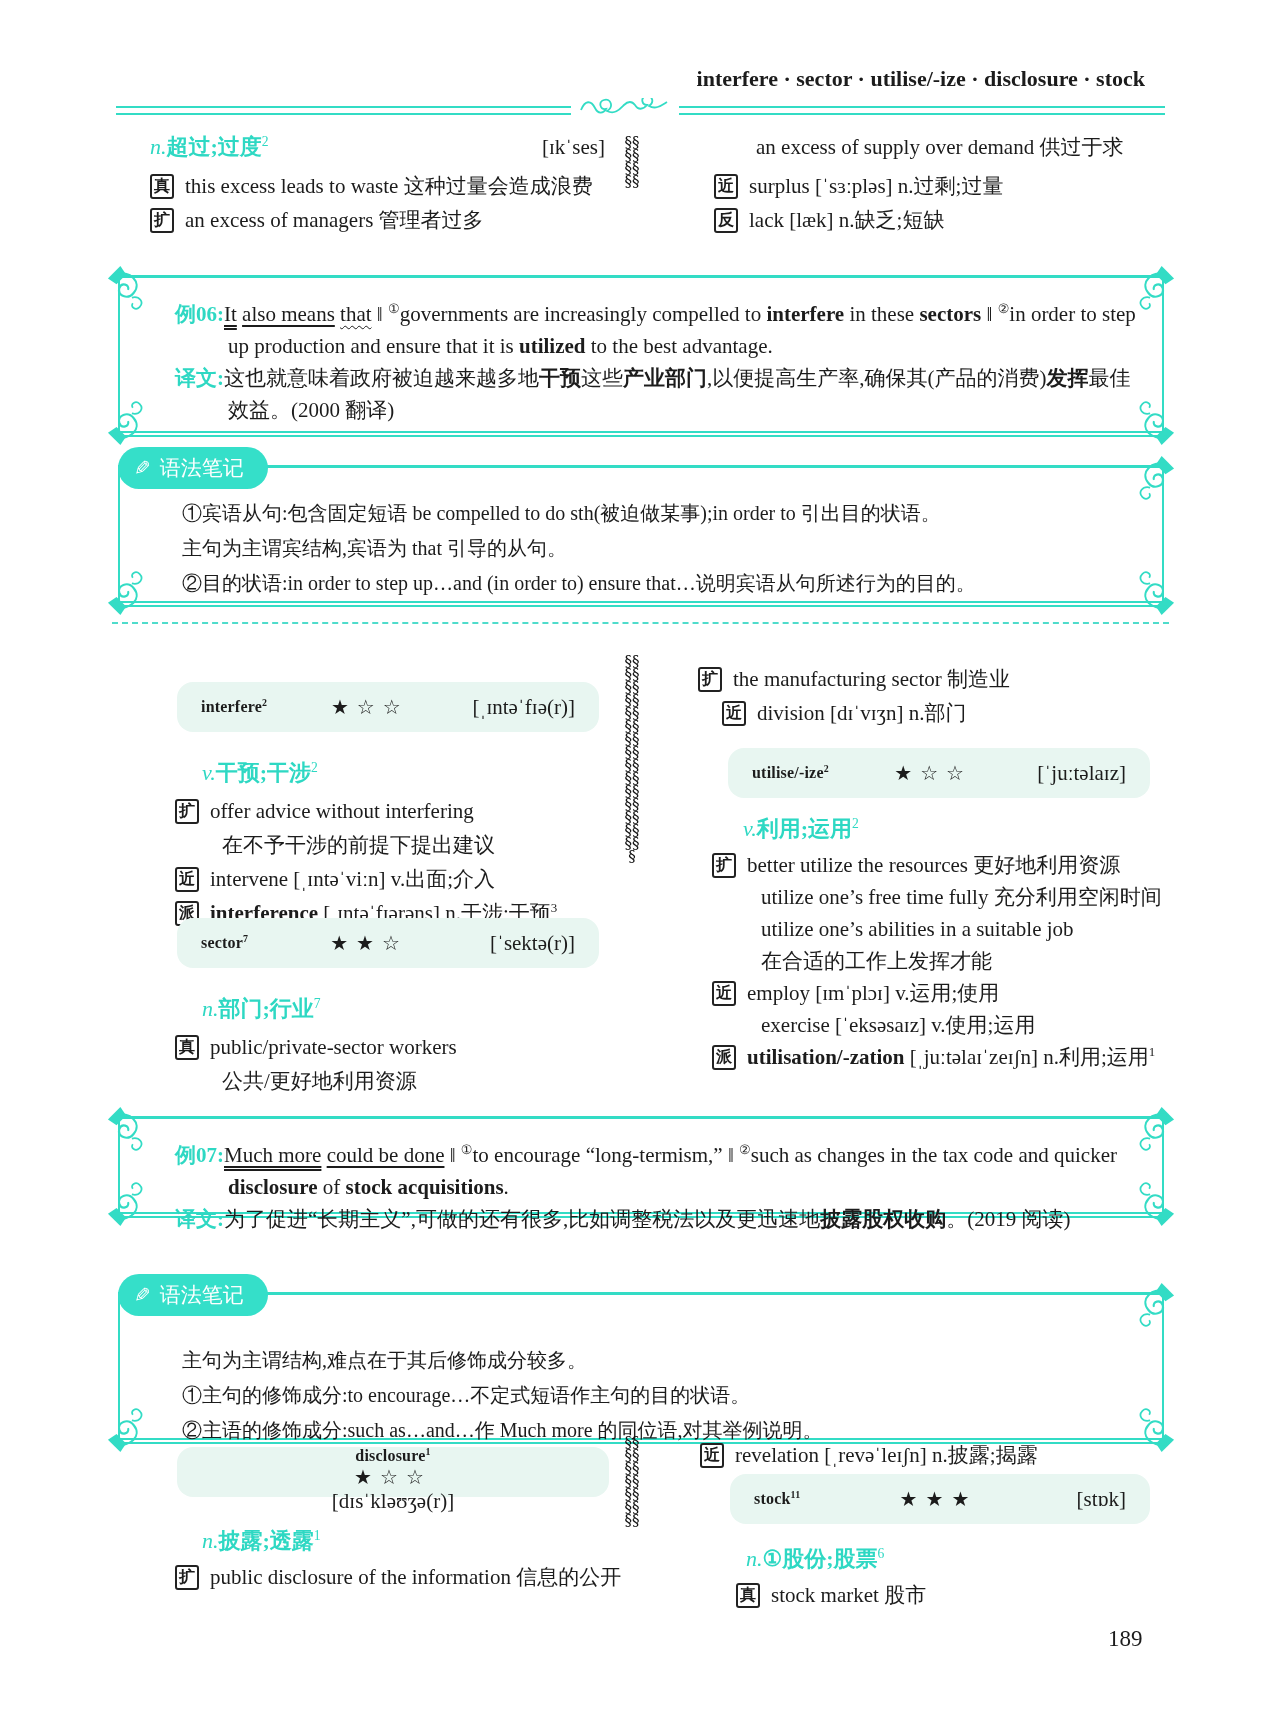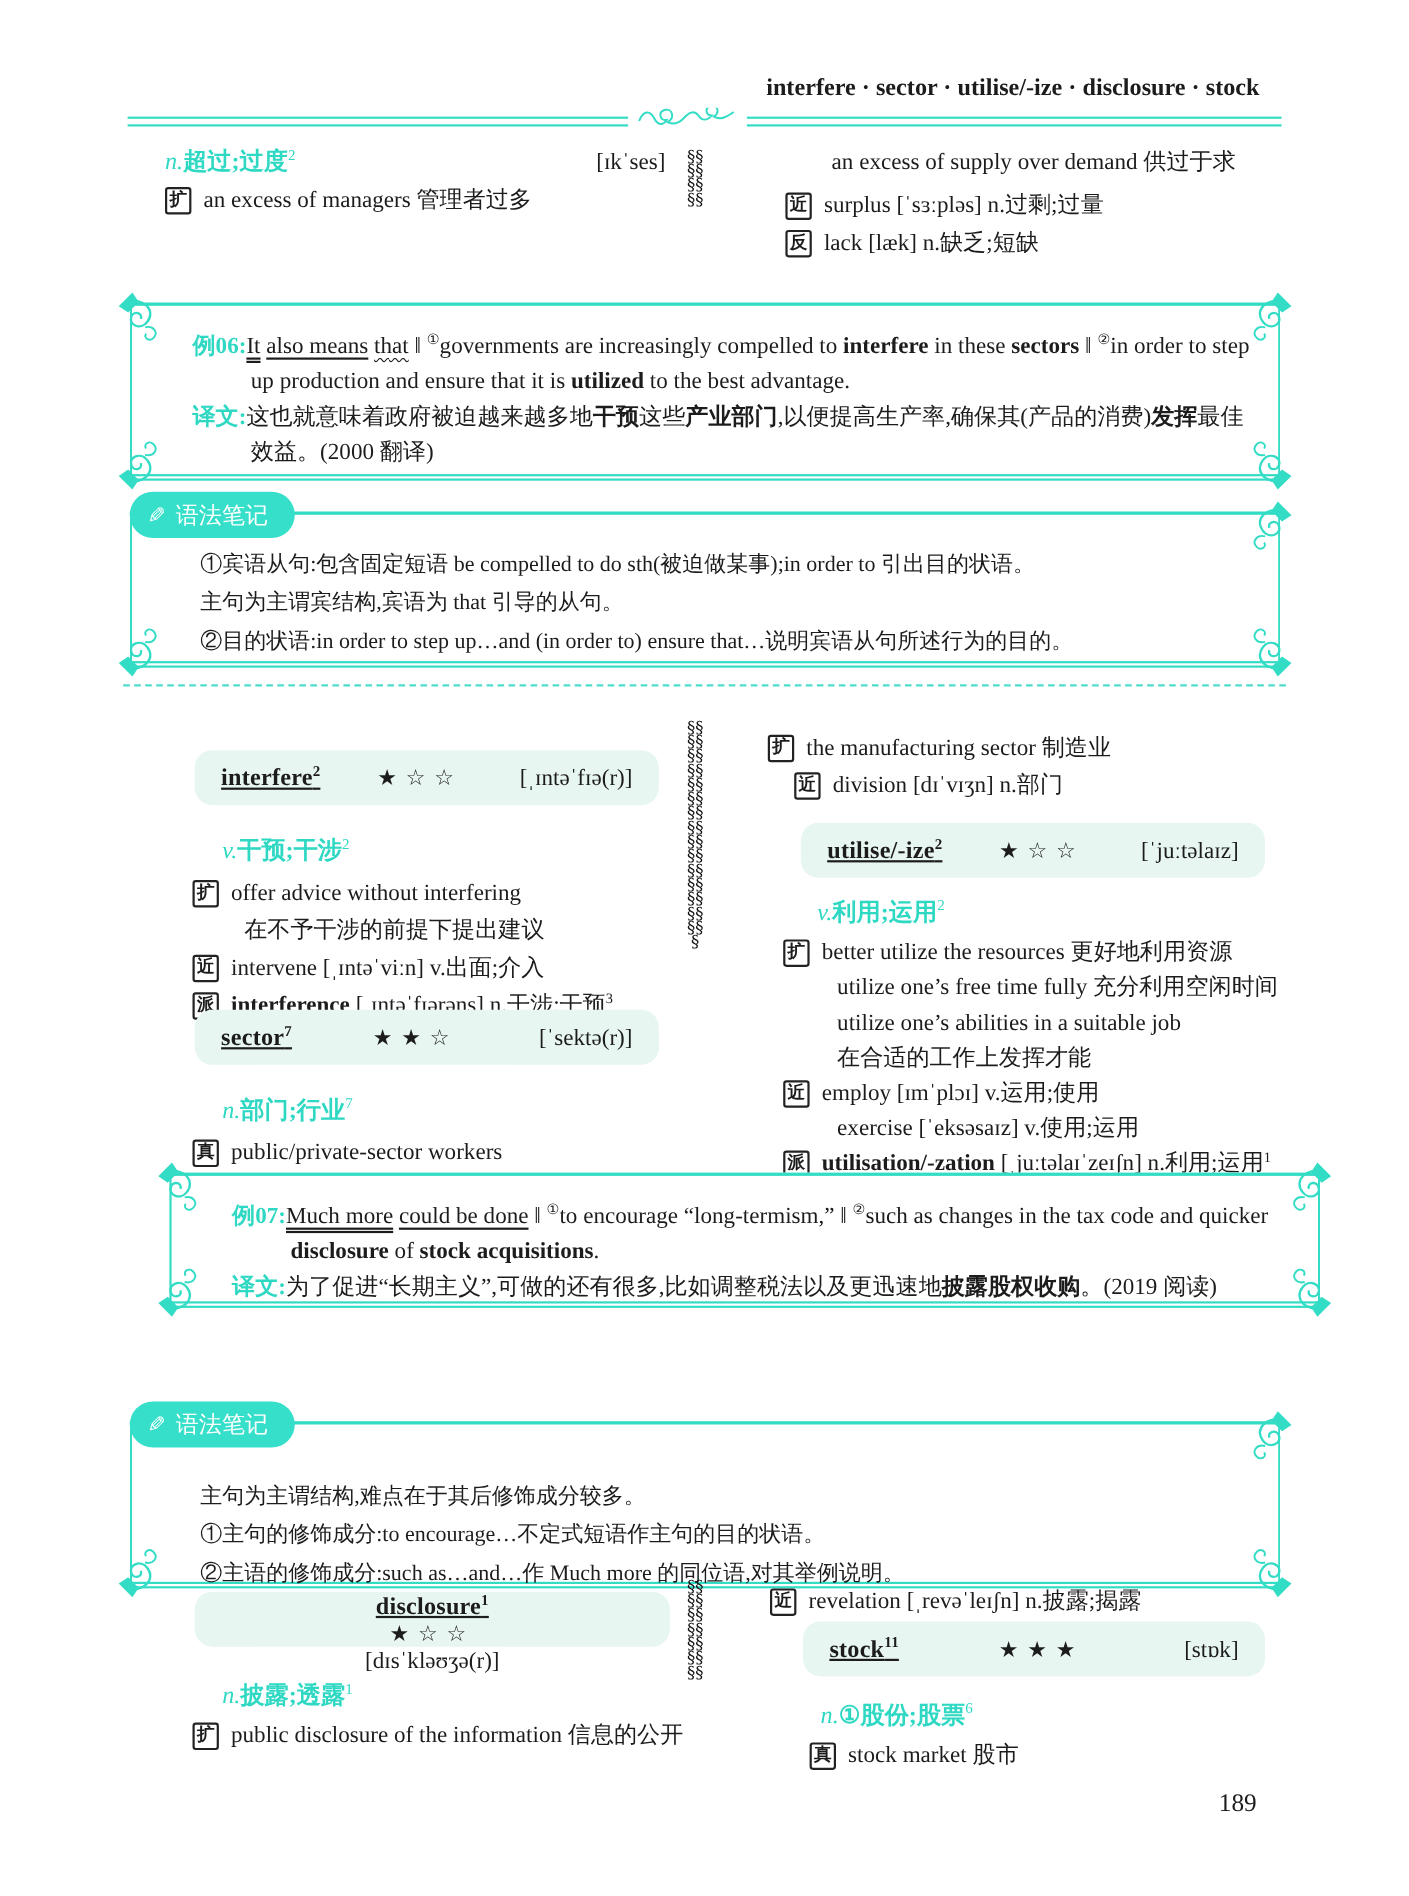--- a/index.html
+++ b/index.html
@@ -9,21 +9,21 @@
   .teal{color:#2ed8c3;}
   .tealb{color:#2ed8c3;font-weight:bold;}
   b,.b{font-weight:bold;}
   i{font-style:italic;}
   sup{font-size:0.62em;vertical-align:super;line-height:0;}
   .line{font-size:21px;line-height:34px;white-space:nowrap;}
   .tag{display:inline-block;border:2px solid #222;border-radius:3px;font-size:16px;line-height:1.1;
        padding:1px 2px 2px;margin-right:11px;vertical-align:2px;font-weight:600;}
   .hw{position:absolute;background:#e8f6f1;border-radius:16px;height:50px;display:flex;
       align-items:center;justify-content:space-between;padding:0 24px;box-sizing:border-box;}
-  .hw .hww{font-weight:bold;font-size:22px;letter-spacing:0.2px;text-decoration:underline;}
+  .hw .hww{font-weight:bold;font-size:16px;letter-spacing:0.2px;}
   .hw .stars{font-size:20px;letter-spacing:8px;font-family:"DejaVu Sans",sans-serif;}
   .hw .ipa{font-size:21px;}
   .mline{font-size:22px;line-height:34px;}
   .rule-top{border-top:2px solid #33dcc5;border-bottom:2px solid #33dcc5;height:5px;}
   .sq-orn{position:absolute;top:-10px;background:#fff;padding:0 8px;}
   .dashed{border-top:2px dashed #4fdccb;height:0;}
   .exbox{position:absolute;left:118px;width:1046px;border:2px solid #33dcc5;border-top-width:3px;
          border-bottom:6px double #33dcc5;box-sizing:border-box;background:#fff;}
   .exbox .body{padding:20px 26px 10px 28px;}
   .ex-p{font-size:21px;line-height:32px;padding-left:80px;text-indent:-53px;margin:0;}
@@ -67,20 +67,23 @@
         <path d="M2 12 c4 -10 10 -10 14 -2 c3 6 8 6 11 1 c-6 1 -8 -7 -2 -9 c7 -2 10 7 3 11 c8 4 13 -2 17 -6 c4 -4 8 -4 11 0 c3 5 8 5 12 0 c-5 0 -7 -7 -1 -9 c6 -1 9 6 3 10 c7 4 13 -1 18 -4" fill="none" stroke="#33dcc5" stroke-width="1.8"></path>
       </svg>
     </span>
   </div>
 
   <div class="abs" style="top:130px;left:150px;width:455px;">
     <div class="mline" style="display:flex;justify-content:space-between;">
       <span><i class="teal">n.</i><span class="tealb">超过;过度</span><sup class="teal">2</sup></span>
       <span class="line">[ɪkˈses]</span>
     </div>
+    <div class="line" style="margin-top:5px;">
+      <span class="tag">真</span><span>this excess leads to waste 这种过量会造成浪费</span>
+    </div>
     <div class="line">
       <span class="tag">扩</span><span>an excess of managers 管理者过多</span>
     </div>
   </div>
   <div class="abs squig" style="top:136px;left:624px;">§§§§§§§§</div>
   <div class="abs" style="top:130px;left:700px;width:465px;">
     <div class="line" style="padding-left:56px;">an excess of supply over demand 供过于求</div>
     <div class="line" style="margin-top:5px;padding-left:14px;">
       <span class="tag">近</span><span>surplus [ˈsɜːpləs] n.过剩;过量</span>
     </div>
@@ -167,21 +170,21 @@
     <div class="mline abs" style="top:152px;left:53px;"><i class="teal">v.</i><span class="tealb">利用;运用</span><sup class="teal">2</sup></div>
     <div class="line abs" style="top:188px;left:22px;"><span class="tag">扩</span><span>better utilize the resources 更好地利用资源</span></div>
     <div class="line abs" style="top:220px;left:71px;">utilize one’s free time fully 充分利用空闲时间</div>
     <div class="line abs" style="top:252px;left:71px;">utilize one’s abilities in a suitable job</div>
     <div class="line abs" style="top:284px;left:71px;">在合适的工作上发挥才能</div>
     <div class="line abs" style="top:316px;left:22px;"><span class="tag">近</span><span>employ [ɪmˈplɔɪ] v.运用;使用</span></div>
     <div class="line abs" style="top:348px;left:71px;">exercise [ˈeksəsaɪz] v.使用;运用</div>
     <div class="line abs" style="top:380px;left:22px;"><span class="tag">派</span><b>utilisation/-zation</b><span> [ˌjuːtəlaɪˈzeɪʃn] n.利用;运用</span><sup>1</sup></div>
   </div>
 
-  <div class="exbox" style="top:1066px;height:123px;margin-left:36px;">
+  <div class="exbox" style="top:1116px;height:102px;">
     <svg class="fl fl-tl">
         <use href="#flourish"></use>
       </svg>
     <svg class="fl fl-tr">
         <use href="#flourish"></use>
       </svg>
     <svg class="fl fl-bl">
         <use href="#flourish"></use>
       </svg>
     <svg class="fl fl-br">

